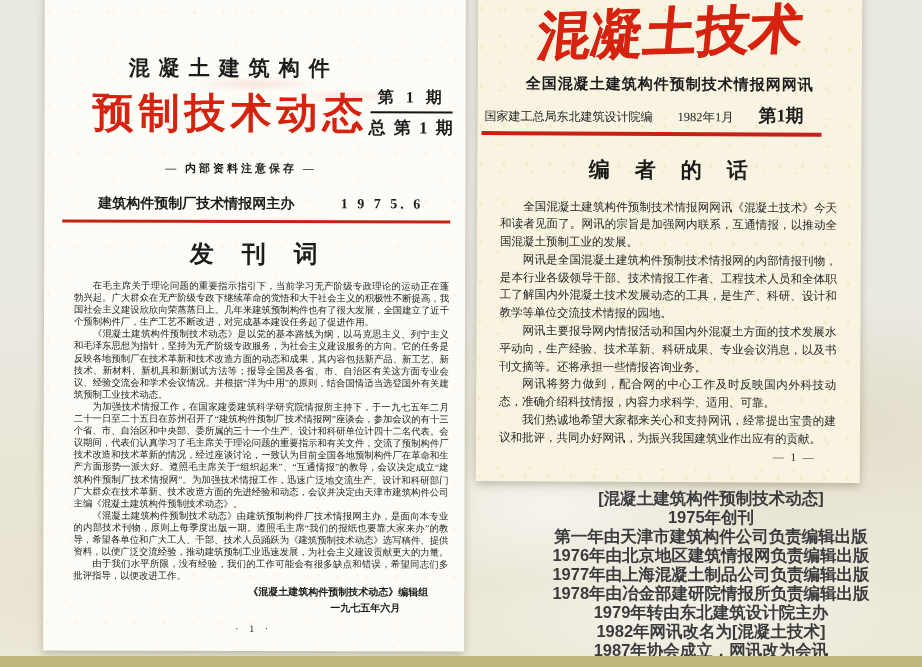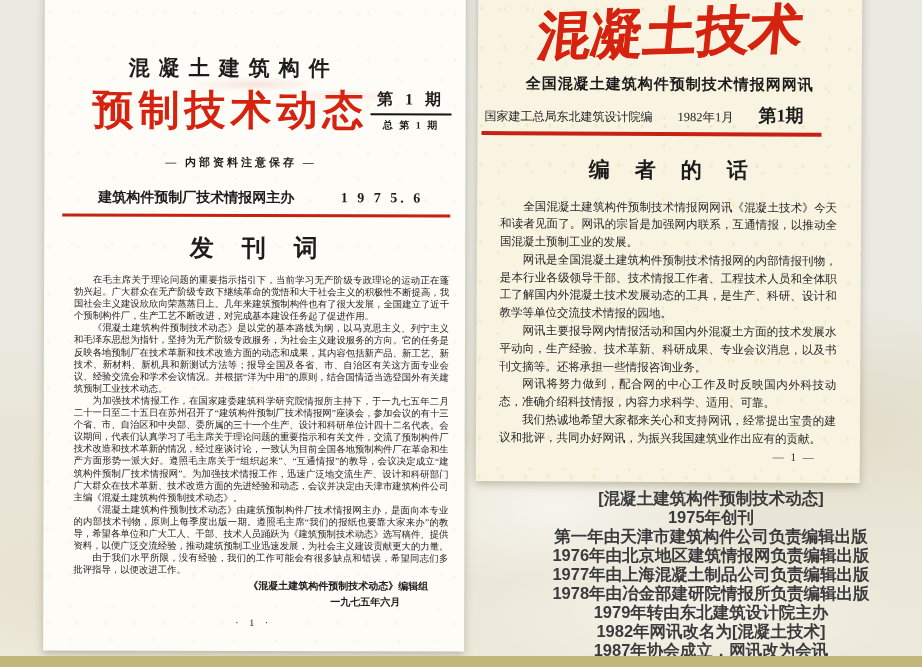--- a/index.html
+++ b/index.html
@@ -57,21 +57,21 @@
   }
   .lp-main-title{
     font-size:41px;font-weight:bold;letter-spacing:5px;line-height:46px;
     white-space:nowrap;
   }
   .lp-issue-box{
     margin-left:auto;width:104px;text-align:center;white-space:nowrap;
   }
   .lp-issue{font-size:16px;font-weight:bold;letter-spacing:4px;}
   .lp-issue-divider{height:2px;background:#141414;margin:3px 2px;}
-  .lp-cum{font-size:10px;font-weight:bold;letter-spacing:2px;}
+  .lp-cum{font-size:17px;font-weight:bold;letter-spacing:2px;}
   .lp-notice{
     margin-top:22px;text-align:center;transform:translateX(-14px);
     font-size:11px;letter-spacing:3px;font-weight:bold;
   }
   .lp-pub-row{
     display:flex;justify-content:space-between;align-items:baseline;
     margin-top:5px;padding:0 42px 0 54px;
   }
   .lp-publisher{font-size:14px;font-weight:bold;white-space:nowrap;text-align:right;}
   .lp-date{font-size:14px;font-weight:bold;letter-spacing:3px;white-space:nowrap;margin-top:15px;}

